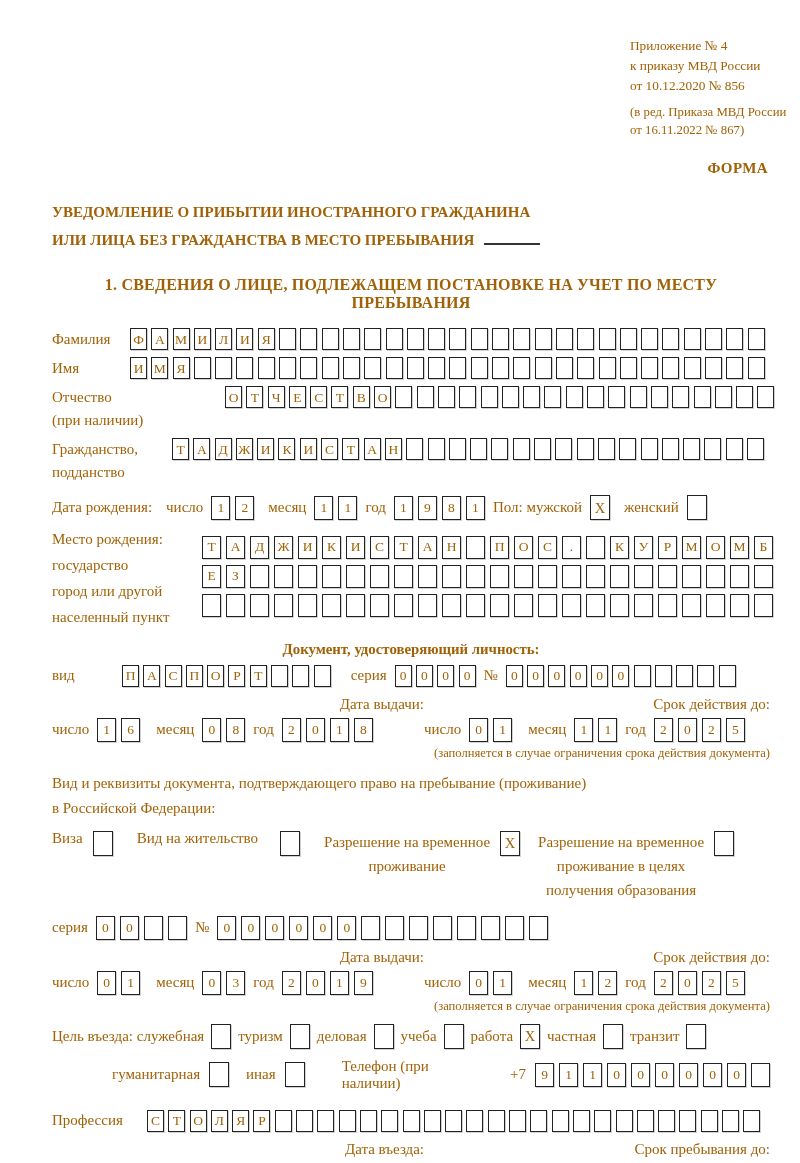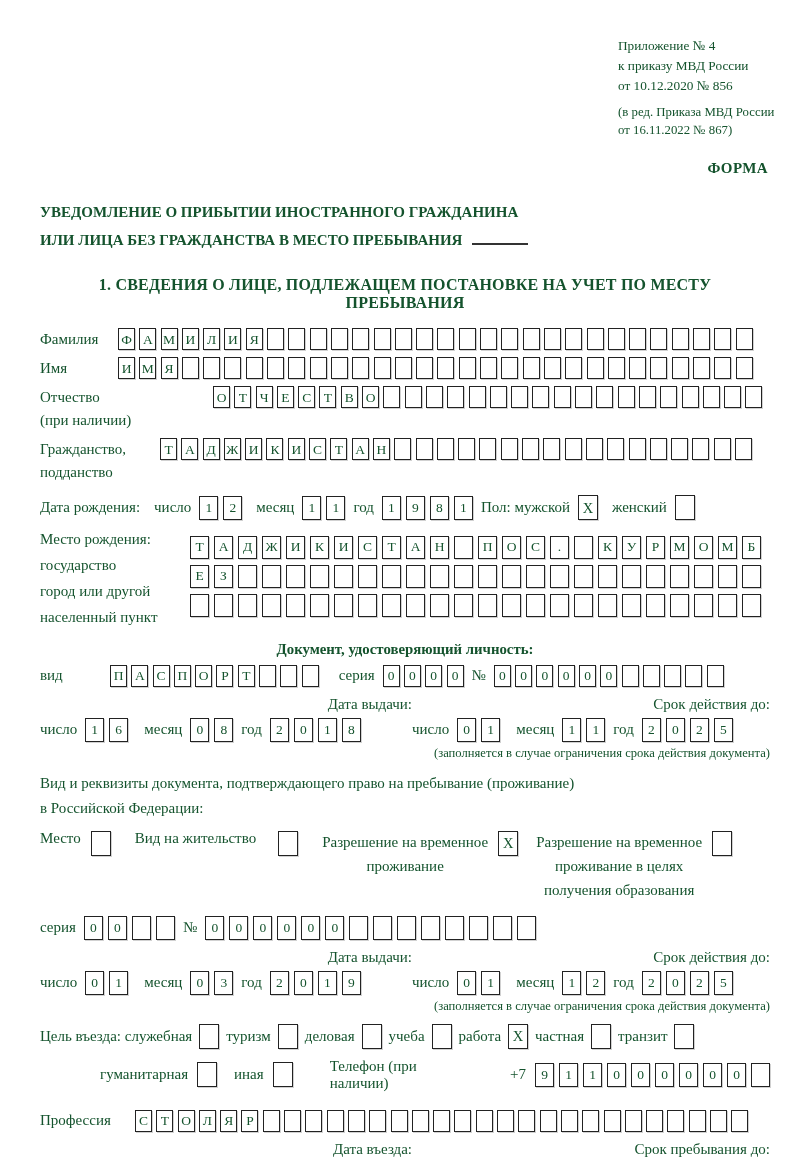--- a/index.html
+++ b/index.html
@@ -1,19 +1,19 @@
 <!DOCTYPE html>
 <html><head>
 <meta charset="utf-8">
 <style>
   html,body { margin:0; padding:0; background:#ffffff; }
   .page {
-    width:800px; height:1163px; background:#fff; color:#14532d;
+    width:800px; height:1163px; background:#fff; color:#a16207;
     font-family:"Liberation Serif", serif; font-size:15px;
-    box-sizing:border-box; padding:36px 30px 0 40px; overflow:hidden; position:relative;
+    box-sizing:border-box; padding:36px 30px 0 52px; overflow:hidden; position:relative;
   }
   
   .appendix { margin-left:578px; font-size:13.3px; line-height:1.5; white-space:nowrap; }
   .appendix .amend { font-size:12.8px; margin-top:7px; line-height:1.45; }
   .forma { text-align:right; font-weight:bold; font-size:15px; margin:20px 2px 0 0; letter-spacing:.4px; }
   .title { text-align:left; font-weight:bold; font-size:15px; line-height:1.85; margin:22px 0 0 0; }
   .blank { display:inline-block; width:56px; border-bottom:2px solid #333; height:0.9em; margin-left:10px; }
   .sec { text-align:center; font-weight:bold; font-size:16px; margin:22px 0 16px 0; letter-spacing:.2px; }
 
   
@@ -432,21 +432,21 @@
     </div>
   </div>
   <div class="note">(заполняется в случае ограничения срока действия документа)</div>
 
   <div class="para">
     <div>Вид и реквизиты документа, подтверждающего право на пребывание (проживание)</div>
     <div>в Российской Федерации:</div>
   </div>
 
   <div class="permit-row">
-    <span>Место</span>
+    <span>Виза</span>
     <span class="cells check pc-box">
         <span class="cell"></span>
       </span>
     <span style="margin-left:24px;">Вид на жительство</span>
     <span class="cells check pc-box" style="margin-left:22px;">
         <span class="cell"></span>
       </span>
     <span class="pc-label" style="margin-left:24px;">
       <span>Разрешение на временное</span><br>
       <span>проживание</span>

